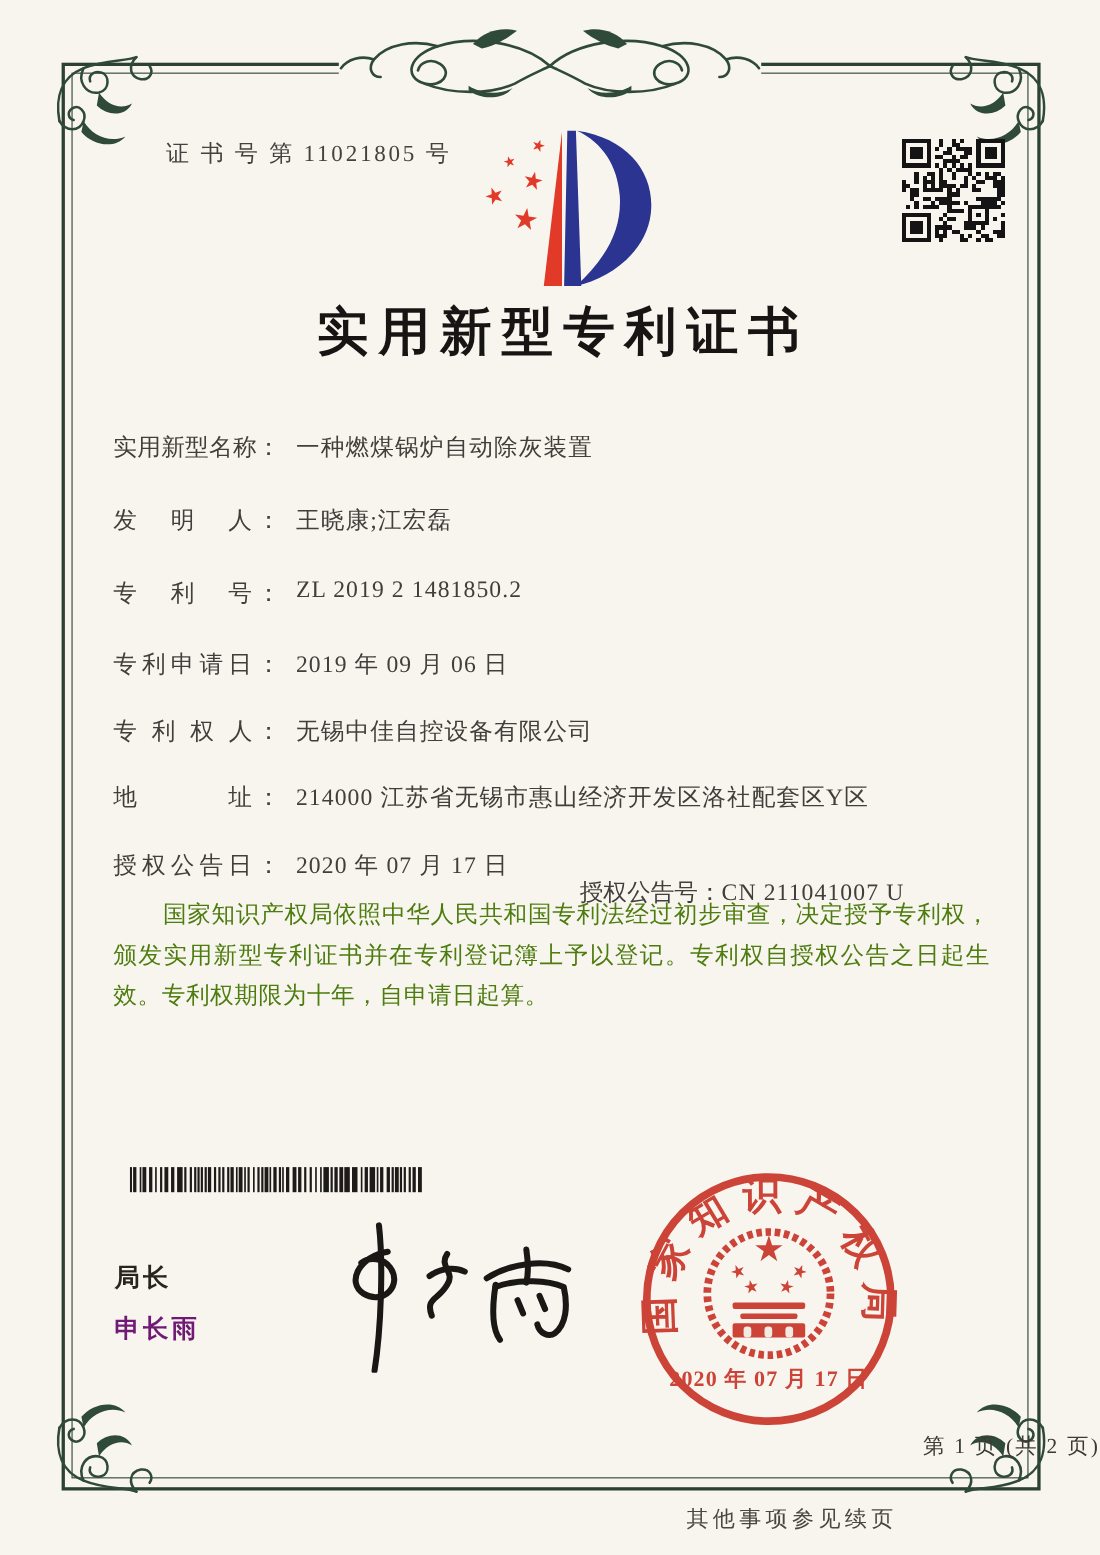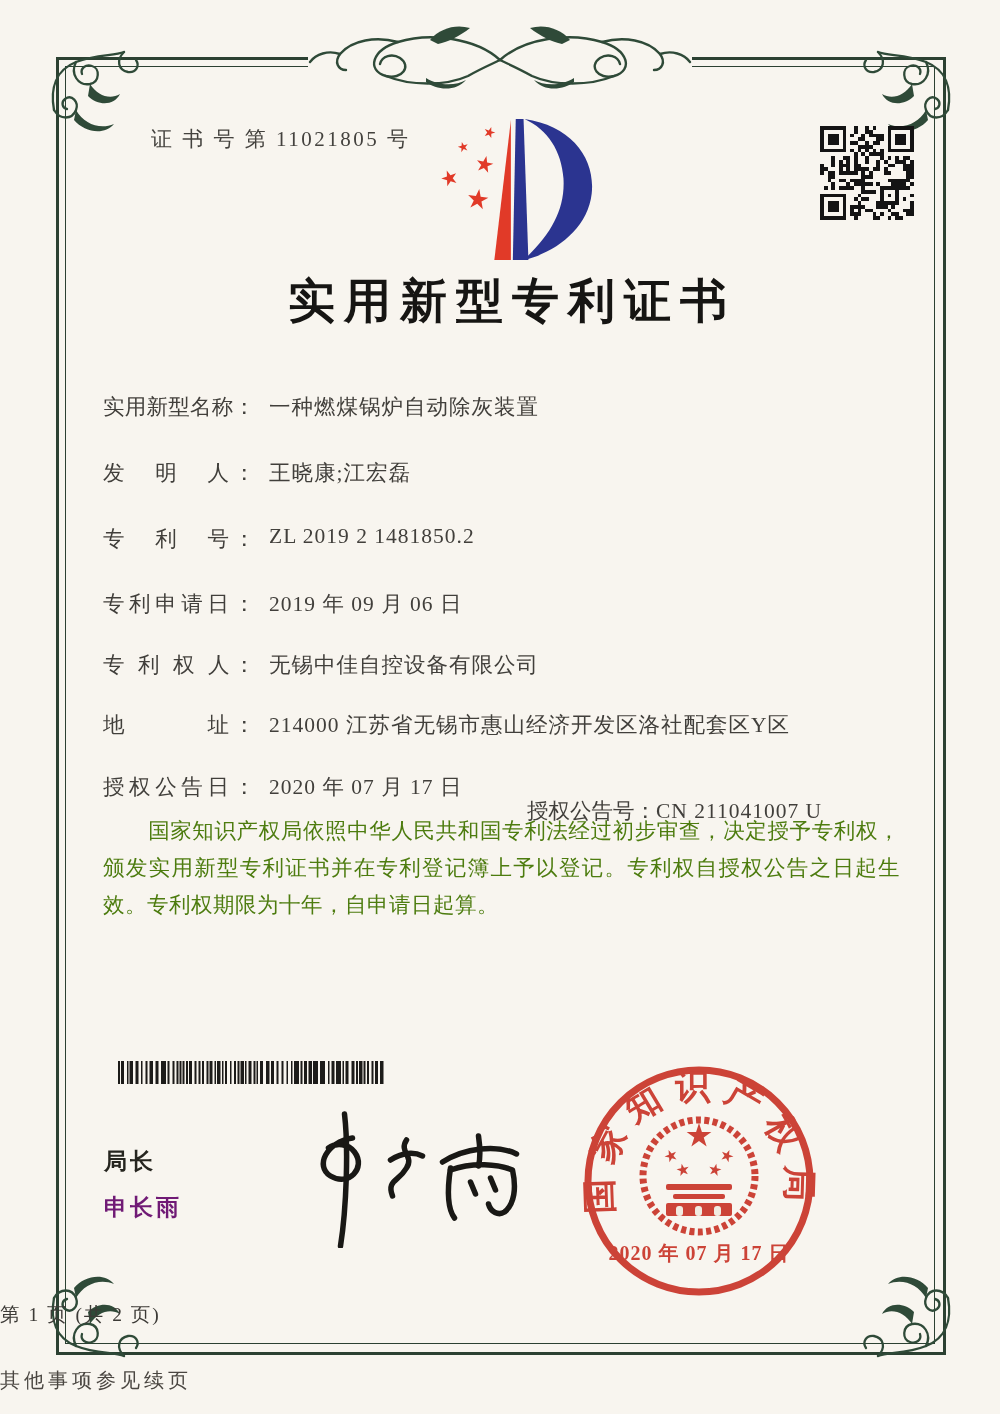--- a/index.html
+++ b/index.html
@@ -45,22 +45,22 @@
   .body-text p{
     margin:0;font-size:21.5px;line-height:37px;text-align:justify;
     text-indent:2.1em;color:#4d7c0f;letter-spacing:0.5px;
   }
   
   .barcode{position:absolute;left:118px;top:1061px;width:274px;height:23px;}
   .director-title{position:absolute;left:104px;top:1146px;font-family:"Liberation Sans",sans-serif;font-weight:600;font-size:23px;color:#26251f;letter-spacing:3px;}
   .director-name{position:absolute;left:104px;top:1192px;font-family:"Liberation Sans",sans-serif;font-weight:700;font-size:23px;color:#701a75;letter-spacing:3px;}
   .signature{position:absolute;left:272px;top:1108px;width:255px;height:140px;}
   .seal{position:absolute;left:580px;top:1064px;width:238px;height:238px;mix-blend-mode:multiply;}
-  .page-indicator{position:absolute;left:0;top:1301px;width:1000px;text-align:left;font-size:19.5px;color:#3c3a36;letter-spacing:2px;}
-  .continuation{position:absolute;left:0;top:1367px;width:816px;text-align:left;font-size:20px;color:#4a4641;letter-spacing:4px;}
+  .page-indicator{position:absolute;left:0;top:1301px;width:1000px;text-align:right;font-size:19.5px;color:#3c3a36;letter-spacing:2px;}
+  .continuation{position:absolute;left:0;top:1367px;width:816px;text-align:right;font-size:20px;color:#4a4641;letter-spacing:4px;}
   svg{display:block;}
 </style>
 </head>
 <body>
 
 <div class="frame-outer"></div>
 <div class="frame-inner"></div>
 
 <svg class="ornament orn-top" width="440" height="84" viewBox="0 0 440 84">
   <rect x="28" y="32" width="384" height="24" fill="#f8f5ef"></rect>

